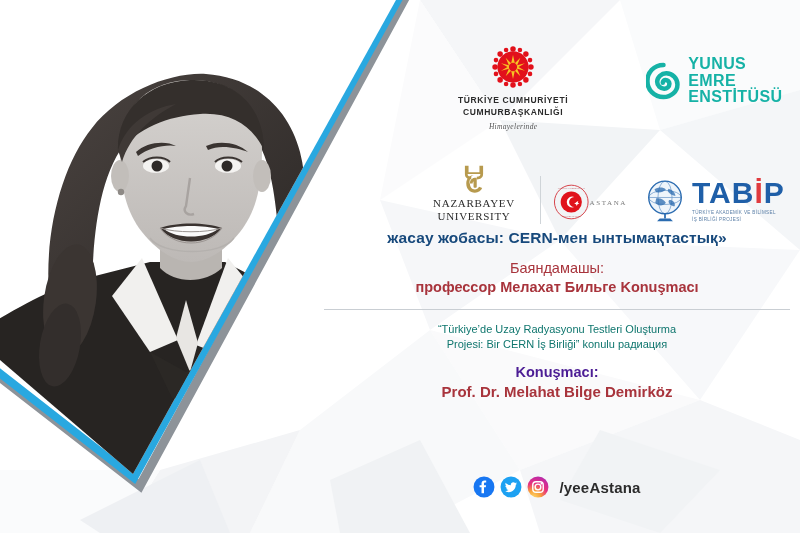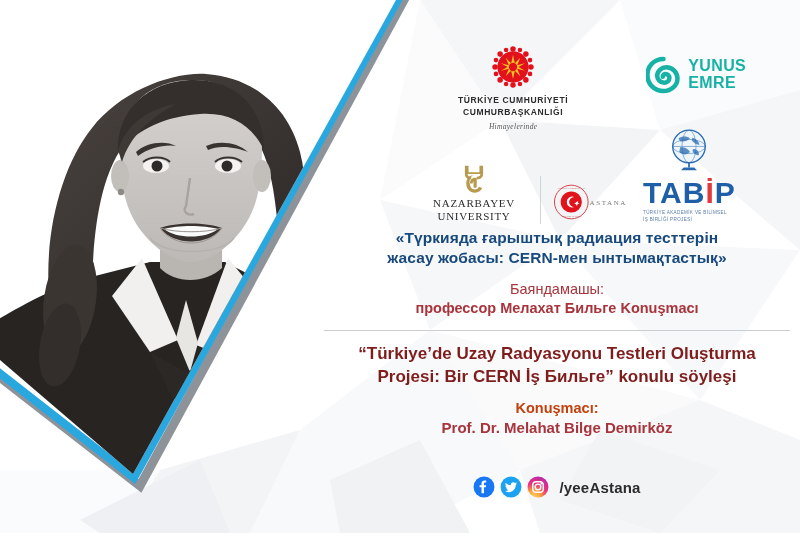--- a/index.html
+++ b/index.html
@@ -51,21 +51,21 @@
     font-size:11px;color:#2c2c2c;letter-spacing:.7px;line-height:1.25;
     text-align:center;margin-top:3px;
   }
   .vdiv{width:1px;height:48px;background:#cfd4d8;margin:0 10px;}
   .embassy{width:74px;display:flex;flex-direction:row;align-items:center;}
   .embassy .seal2{width:44px;height:44px;}
   .embassy .astana{
     font-family:"Liberation Serif","DejaVu Serif",serif;
     font-size:7px;color:#7a7a7a;letter-spacing:1.6px;margin-top:2px;
   }
-  .tabip{display:flex;align-items:center;gap:5px;margin-left:14px;flex-direction:column;}
+  .tabip{display:flex;align-items:center;gap:5px;margin-left:14px;}
   .tabip .globe{width:44px;height:46px;}
   .tabip .tw{line-height:1;}
   .tabip .tw .big{
     font-size:30px;font-weight:700;color:#1f5fa8;letter-spacing:1px;
   }
   .tabip .tw .big .dot{color:#e03a3e;}
   .tabip .tw .sub{
     font-size:4.6px;color:#5a7ea6;letter-spacing:.35px;line-height:1.5;margin-top:2px;
   }
 
@@ -78,24 +78,24 @@
   .kz-role{
     font-size:14.5px;font-weight:400;color:#a8343c;margin-top:11px;line-height:1.3;
   }
   .kz-name{
     font-size:14.5px;font-weight:700;color:#a8343c;line-height:1.3;
   }
   .divider{
     height:1px;background:#c9ced3;margin:12px 6px 12px 6px;
   }
   .tr-title{
-    font-size:17px;font-weight:700;color:#7f1d1d;line-height:1.35;
+    font-size:11px;font-weight:400;color:#0f766e;line-height:1.35;
   }
   .tr-role{
-    font-size:14.5px;font-weight:700;color:#c2410c;margin-top:11px;line-height:1.3;
+    font-size:14.5px;font-weight:700;color:#4c1d95;margin-top:11px;line-height:1.3;
   }
   .tr-name{
     font-size:15px;font-weight:700;color:#a8343c;line-height:1.3;
   }
 
   
   .social{
     position:absolute;left:318px;top:476px;width:478px;z-index:3;
     display:flex;align-items:center;justify-content:center;gap:5px;
   }
@@ -244,20 +244,21 @@
     </div>
 
     <div class="yunus">
       <svg class="mark" viewBox="0 0 100 100" xmlns="http://www.w3.org/2000/svg">
         <path d="M50 4 C22 4 4 26 4 50 C4 76 24 96 50 96 C72 96 90 80 90 60
                  C90 42 76 28 58 28 C44 28 32 39 32 52 C32 63 41 72 52 72
                  C60 72 67 66 67 58 C67 52 62 47 56 47 C52 47 48 50 48 55" fill="none" stroke="#16b2a6" stroke-width="13" stroke-linecap="round"></path>
       </svg>
       <div class="wordmark">
         <div>YUNUS EMRE</div>
+        <div>ENSTİTÜSÜ</div>
       </div>
     </div>
   </div>
 
   <div class="logo-row-2">
 
     <div class="nazarbayev">
       <svg class="emblem" viewBox="0 0 60 66" xmlns="http://www.w3.org/2000/svg">
         <g fill="#b79a4e">
           <path d="M10 4 L18 4 L18 18 L42 18 L42 4 L50 4 L50 22 C50 30 44 34 36 34 L36 28
@@ -313,32 +314,31 @@
           <div>TÜRKİYE AKADEMİK VE BİLİMSEL</div>
           <div>İŞ BİRLİĞİ PROJESİ</div>
         </div>
       </div>
     </div>
   </div>
 
   <div class="text-block">
 
     <div class="kz-title">
-      <div>«Түркияда ғарыштық радиация тесттерін</div>
       <div>жасау жобасы: CERN-мен ынтымақтастық»</div>
     </div>
 
     <div class="kz-role">Баяндамашы:</div>
     <div class="kz-name">профессор Мелахат Бильге Konuşmacı</div>
 
     <div class="divider"></div>
 
     <div class="tr-title">
       <div>“Türkiye’de Uzay Radyasyonu Testleri Oluşturma</div>
-      <div>Projesi: Bir CERN İş Бильге” konulu söyleşi</div>
+      <div>Projesi: Bir CERN İş Birliği” konulu радиация</div>
     </div>
 
     <div class="tr-role">Konuşmacı:</div>
     <div class="tr-name">Prof. Dr. Melahat Bilge Demirköz</div>
   </div>
 
   <div class="social">
 
     <svg class="ico" viewBox="0 0 40 40" xmlns="http://www.w3.org/2000/svg">
       <circle cx="20" cy="20" r="19" fill="#1877f2"></circle>

